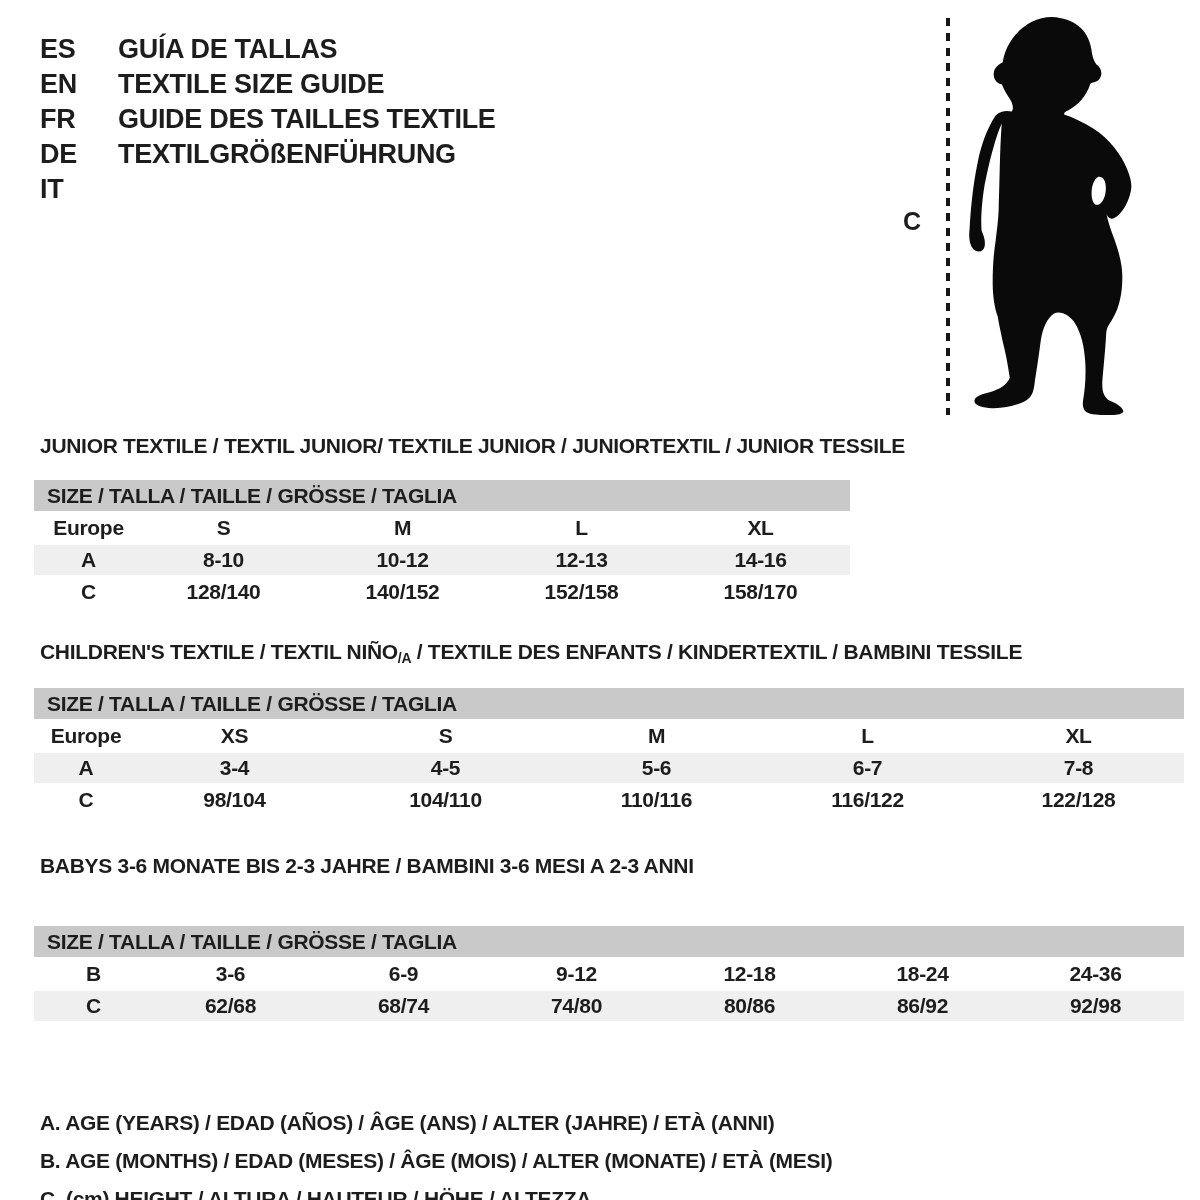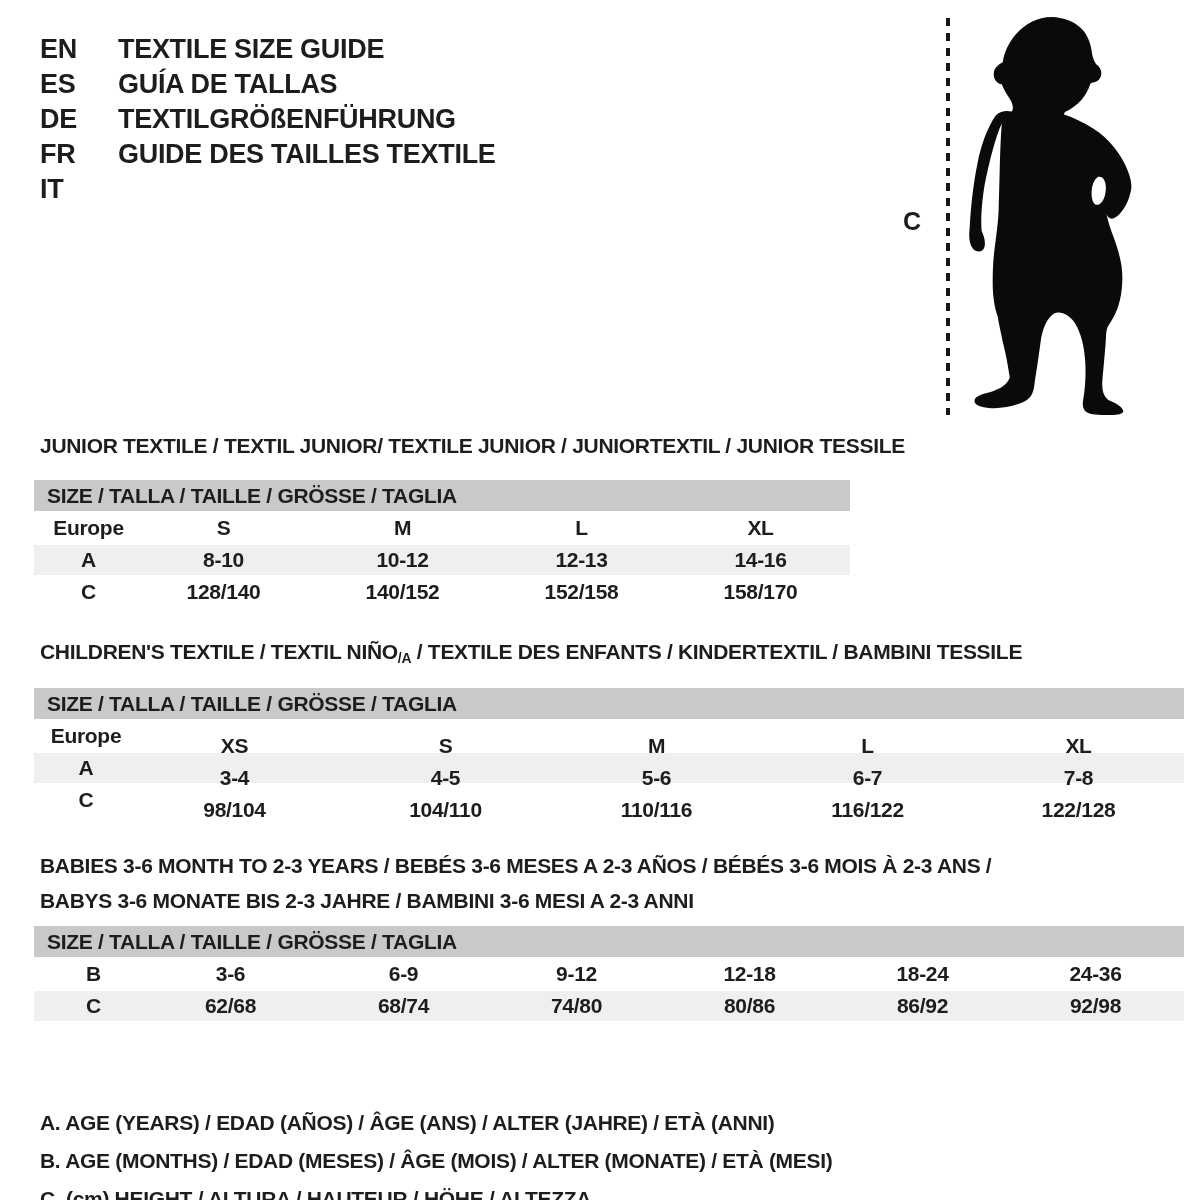--- a/index.html
+++ b/index.html
@@ -56,49 +56,49 @@
   .trow.shade { background: #efefef; }
   .c0 { padding-left: 9px; box-sizing: border-box; text-align: center; }
   .cc { text-align: center; }
 
   .t-junior   { width: 816px; }
   .t-junior .c0 { width: 100px; }
   .t-junior .cc { width: 179px; }
 
   .t-children { width: 1150px; }
   .t-children .c0 { width: 95px; }
-  .t-children .cc { width: 211px; margin-top: 10px; }
+  .t-children .cc { width: 211px; }
 
   .t-babies   { width: 1150px; }
   .t-babies .c0 { width: 110px; }
   .t-babies .cc { width: 173px; }
 
   
   .legend { top: 1104px; left: 40px; }
   .legend-line { height: 38px; line-height: 38px; font-size: 21px; white-space: nowrap; }
 </style>
 </head>
 <body>
 
 <div class="abs lang-block">
   <div class="lang-row">
+    <span class="lang-code">ES</span>
+    <span class="lang-title">GUÍA DE TALLAS</span>
+  </div>
+  <div class="lang-row">
     <span class="lang-code">EN</span>
     <span class="lang-title">TEXTILE SIZE GUIDE</span>
   </div>
   <div class="lang-row">
-    <span class="lang-code">ES</span>
-    <span class="lang-title">GUÍA DE TALLAS</span>
+    <span class="lang-code">FR</span>
+    <span class="lang-title">GUIDE DES TAILLES TEXTILE</span>
   </div>
   <div class="lang-row">
     <span class="lang-code">DE</span>
     <span class="lang-title">TEXTILGRÖßENFÜHRUNG</span>
-  </div>
-  <div class="lang-row">
-    <span class="lang-code">FR</span>
-    <span class="lang-title">GUIDE DES TAILLES TEXTILE</span>
   </div>
   <div class="lang-row">
     <span class="lang-code">IT</span>
   </div>
 </div>
 
 <div class="abs height-line"></div>
 <div class="abs height-label">C</div>
 
 <svg class="abs silhouette" width="172" height="402" viewBox="0 0 170 400" aria-hidden="true">
@@ -215,21 +215,20 @@
     <div class="c0">C</div>
     <div class="cc">98/104</div>
     <div class="cc">104/110</div>
     <div class="cc">110/116</div>
     <div class="cc">116/122</div>
     <div class="cc">122/128</div>
   </div>
 </div>
 
 <div class="abs section-title two-line" style="top:848px; left:40px;">
-  <div>BABIES 3-6 MONTH TO 2-3 YEARS / BEBÉS 3-6 MESES A 2-3 AÑOS / BÉBÉS 3-6 MOIS À 2-3 ANS /</div>
   <div>BABYS 3-6 MONATE BIS 2-3 JAHRE / BAMBINI 3-6 MESI A 2-3 ANNI</div>
 </div>
 
 <div class="abs t-babies" style="top:926px; left:34px;">
   <div class="sizebar">SIZE / TALLA / TAILLE / GRÖSSE / TAGLIA</div>
   <div class="trow">
     <div class="c0">B</div>
     <div class="cc">3-6</div>
     <div class="cc">6-9</div>
     <div class="cc">9-12</div>

